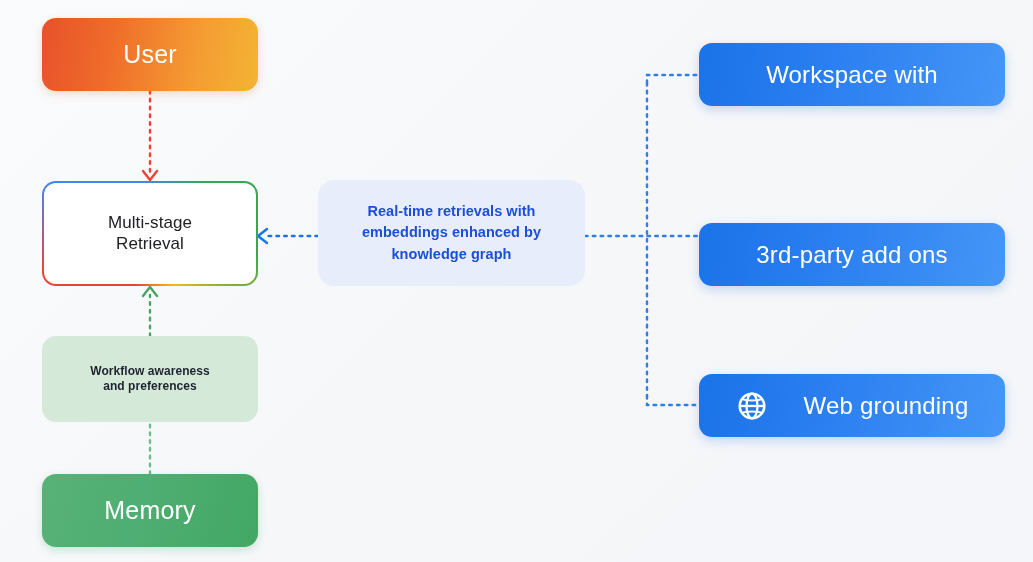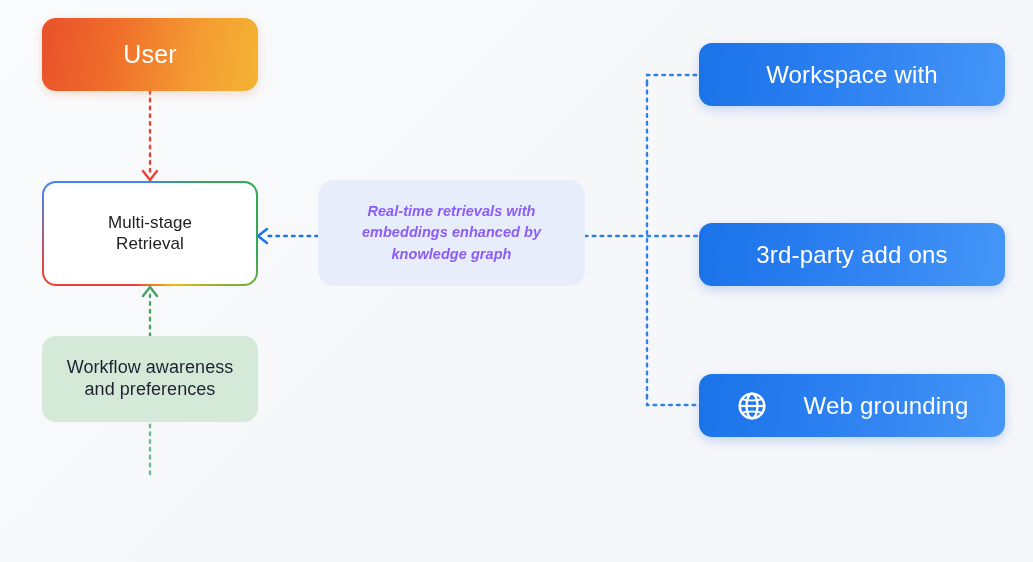--- a/index.html
+++ b/index.html
@@ -78,22 +78,22 @@
     letter-spacing: 0.1px;
   }
 
   
   #workflow-node {
     left: 42px; top: 336px; width: 216px; height: 86px;
     background: #d5e9d9;
   }
   #workflow-node .node-label {
     color: #1f2330;
-    font-size: 18px;
-    font-weight: 400;
+    font-size: 12px;
+    font-weight: 700;
     letter-spacing: 0.05px;
   }
 
   
   #memory-node {
     left: 42px; top: 474px; width: 216px; height: 73px;
     background: linear-gradient(105deg, #57b277 0%, #4fae73 45%, #42a764 100%);
     box-shadow: 0 3px 9px rgba(60,140,90,0.22);
   }
   #memory-node .node-label {
@@ -103,26 +103,25 @@
     letter-spacing: 0.2px;
   }
 
   
   #realtime-node {
     left: 318px; top: 180px; width: 267px; height: 106px;
     background: #e7edfb;
     border-radius: 16px;
   }
   #realtime-node .node-label {
-    color: #8b5cf6;
+    color: #1d4ed8;
     font-size: 14.5px;
     font-weight: 700;
     line-height: 1.45;
     letter-spacing: 0.05px;
-    font-style: italic;
   }
 
   
   .blue-node {
     position: absolute;
     box-sizing: border-box;
     left: 699px; width: 306px; height: 63px;
     border-radius: 13px;
     background: linear-gradient(100deg, #1a73e8 0%, #2a7ef0 40%, #4596f7 100%);
     box-shadow: 0 4px 11px rgba(40,110,220,0.24);
@@ -196,20 +195,23 @@
   <div class="node" id="retrieval-node">
     <span class="node-label">Multi-stage
 Retrieval</span>
   </div>
 
   <div class="node" id="workflow-node">
     <span class="node-label">Workflow awareness
 and preferences</span>
   </div>
 
+  <div class="node" id="memory-node">
+    <span class="node-label">Memory</span>
+  </div>
 
   <div class="node" id="realtime-node">
     <span class="node-label">Real-time retrievals with
 embeddings enhanced by
 knowledge graph</span>
   </div>
 
   <div class="blue-node" id="workspace-node">
     <span class="node-label">Workspace with</span>
   </div>

